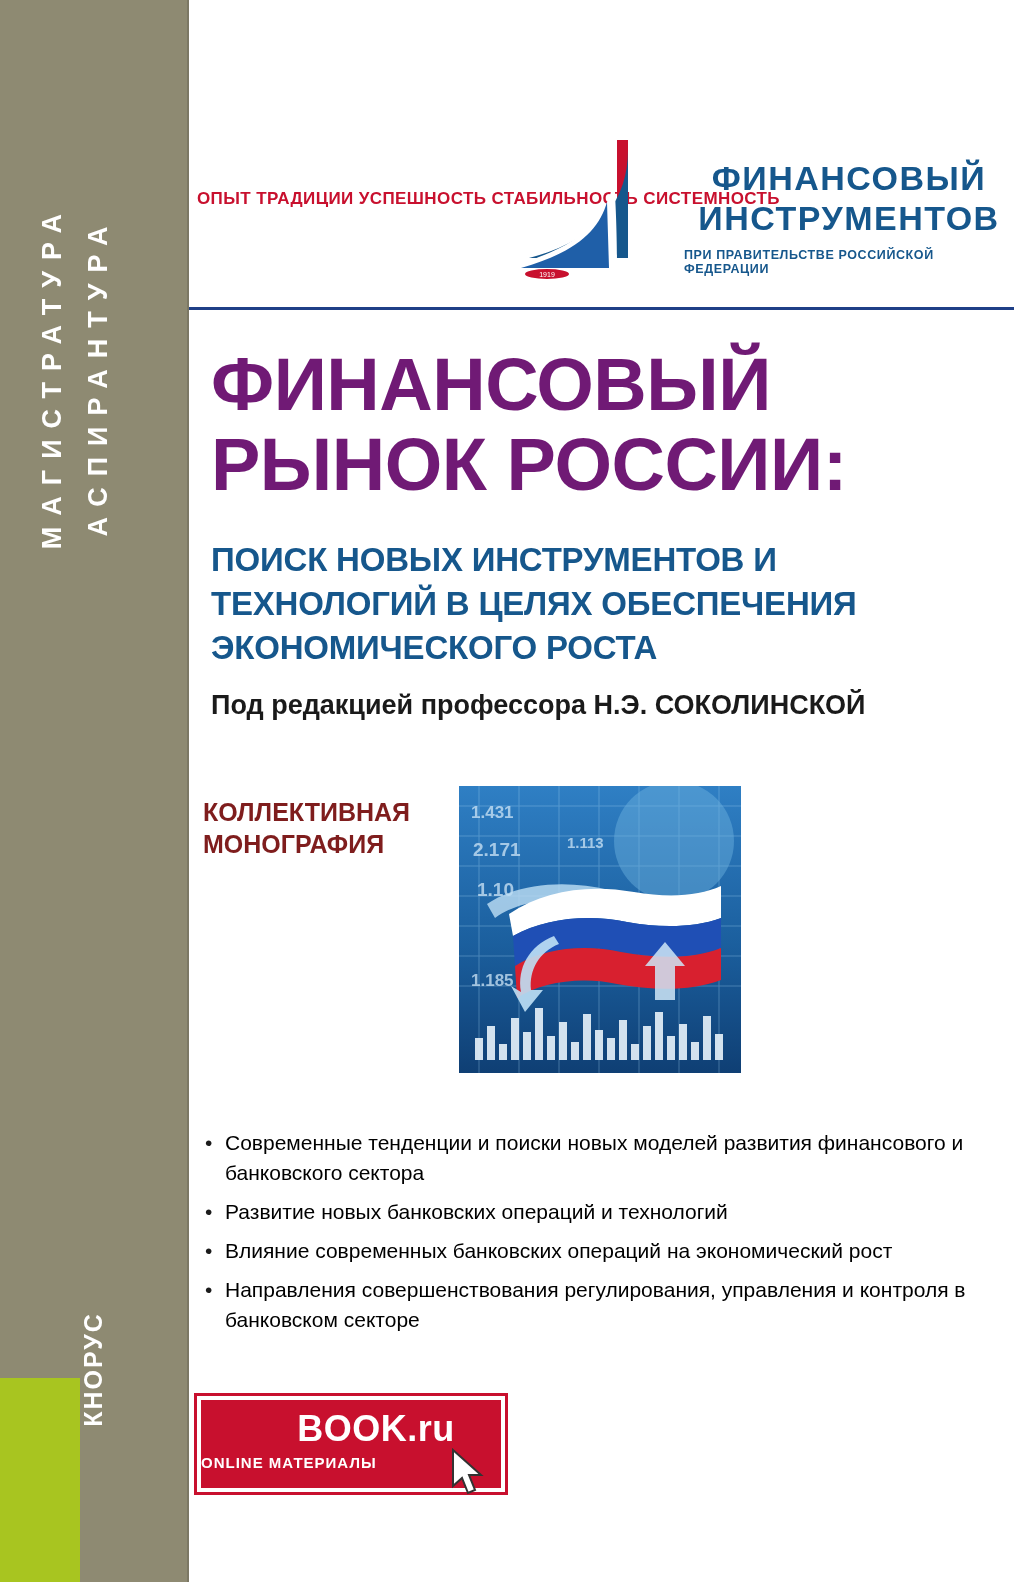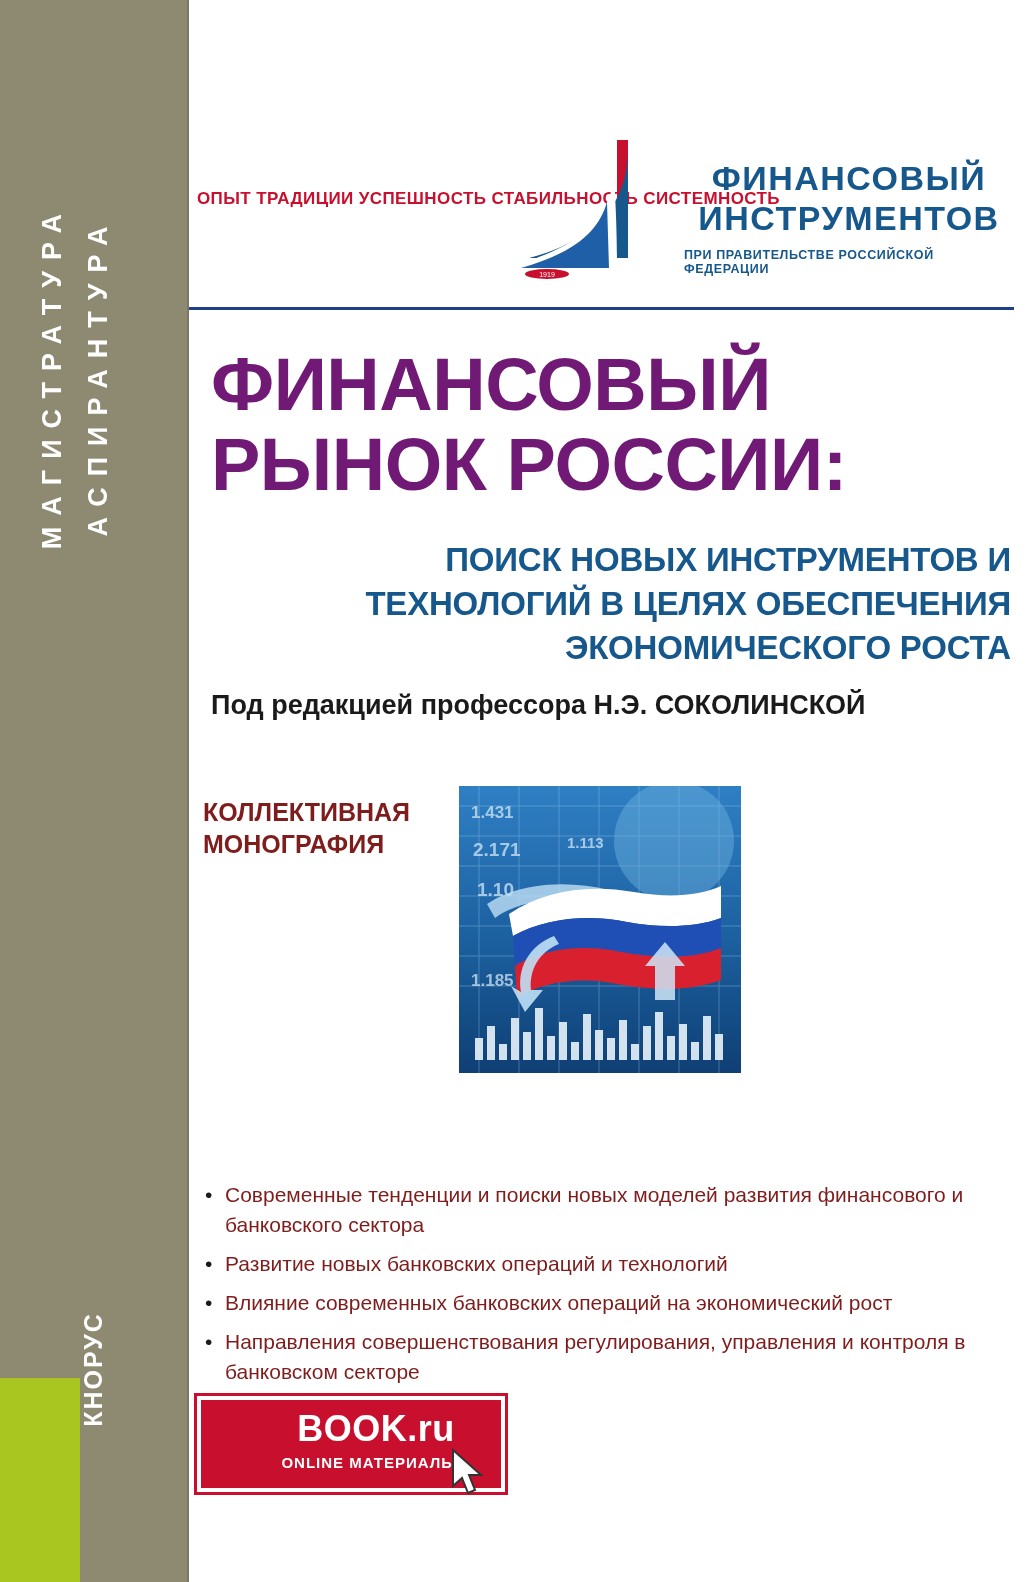--- a/index.html
+++ b/index.html
@@ -148,21 +148,20 @@
   .title-sub {
     position: absolute;
     left: 22px;
     top: 538px;
     width: 800px;
     color: #16578c;
     font-size: 33px;
     font-weight: bold;
     line-height: 44px;
     letter-spacing: -0.2px;
-    text-align: right;
   }
   .editor {
     position: absolute;
     left: 22px;
     top: 690px;
     width: 800px;
     color: #1a1a1a;
     font-size: 27px;
     font-weight: bold;
   }
@@ -184,23 +183,23 @@
     width: 282px;
     height: 287px;
     background: #1d4ed8;
     overflow: hidden;
   }
   .illus svg { display:block; }
   
   .bullets {
     position: absolute;
     left: 14px;
-    top: 1180px;
+    top: 1128px;
     width: 790px;
-    color: #7f1d1d;
+    color: #000000;
     font-size: 21px;
     line-height: 30px;
   }
   .bullets li {
     margin-bottom: 9px;
   }
   .bullets ul {
     margin: 0;
     padding-left: 22px;
     list-style: none;
@@ -232,21 +231,21 @@
     font-size: 36px;
     font-weight: bold;
     letter-spacing: 0.5px;
     margin-left: 25px;
   }
   .bookru-sub {
     position: absolute;
     left: 0;
     top: 54px;
     width: 256px;
-    text-align: right;
+    text-align: left;
     color: #ffffff;
     font-size: 15px;
     font-weight: bold;
     letter-spacing: 1px;
   }
   .cursor {
     position: absolute;
     left: 262px;
     top: 1448px;
     width: 34px;

